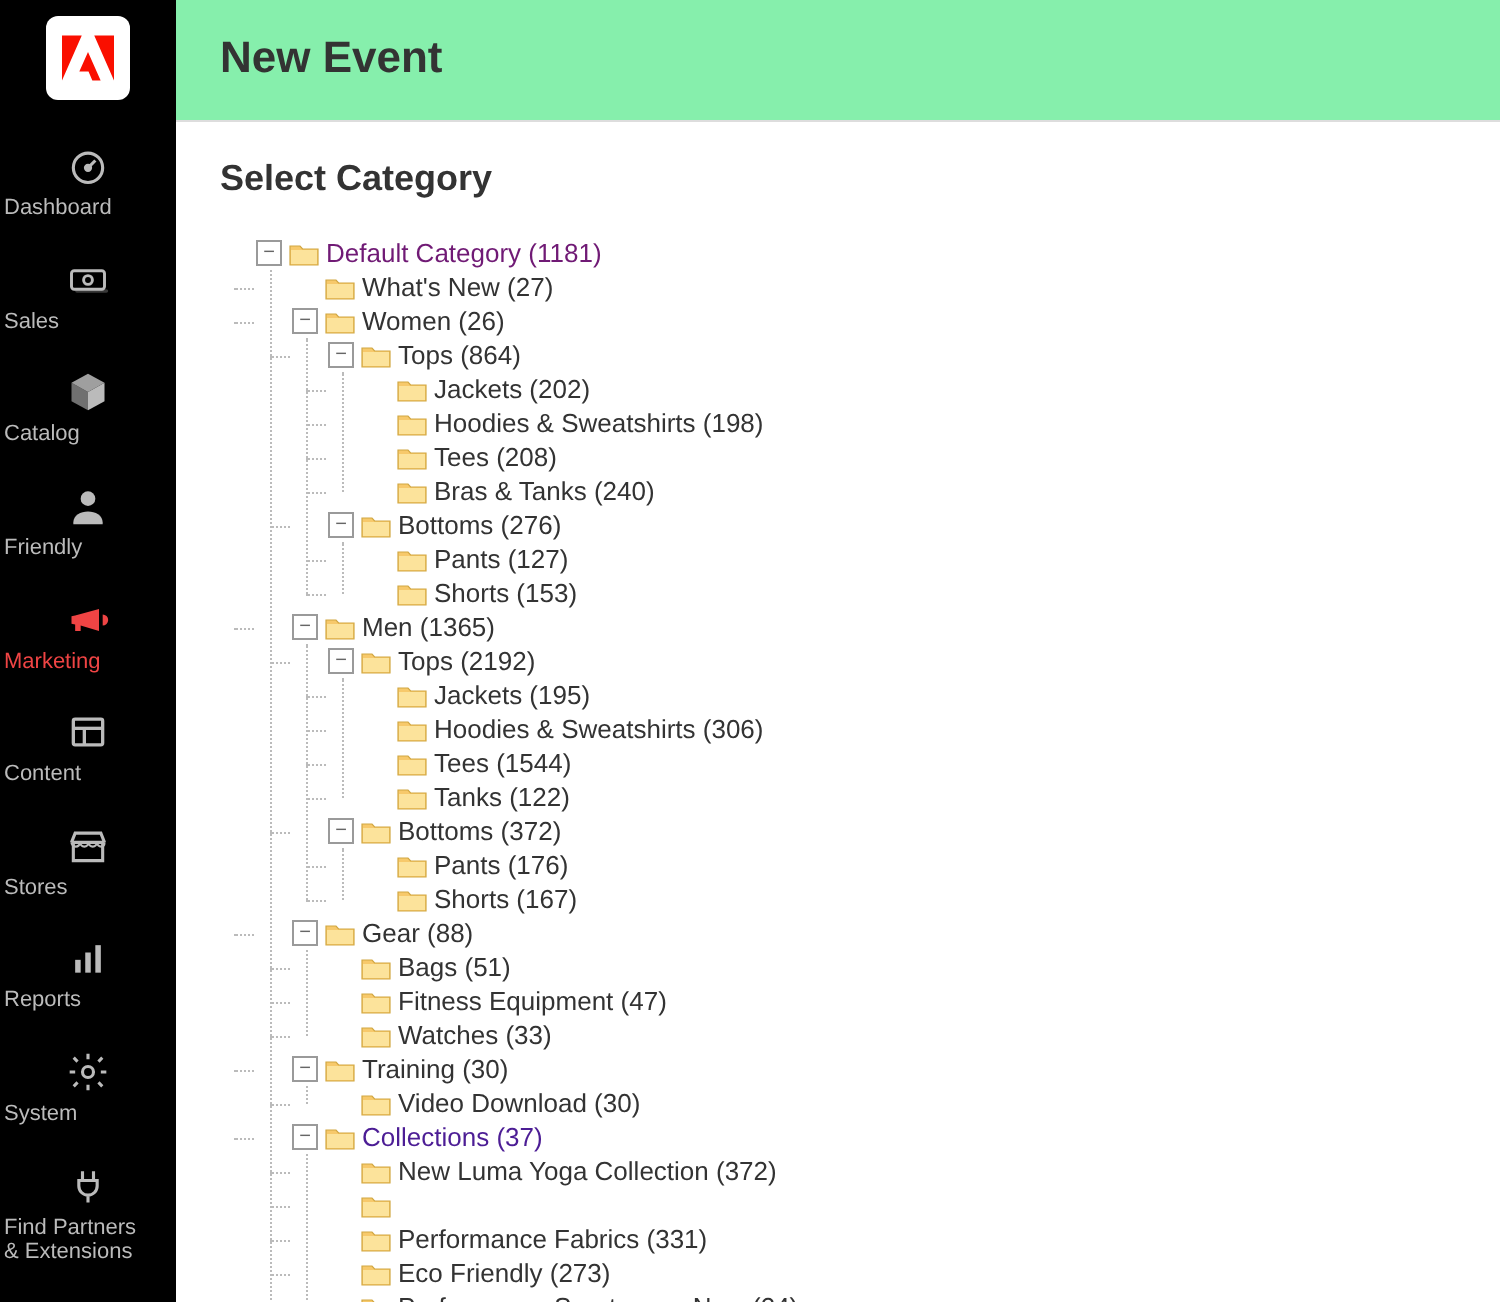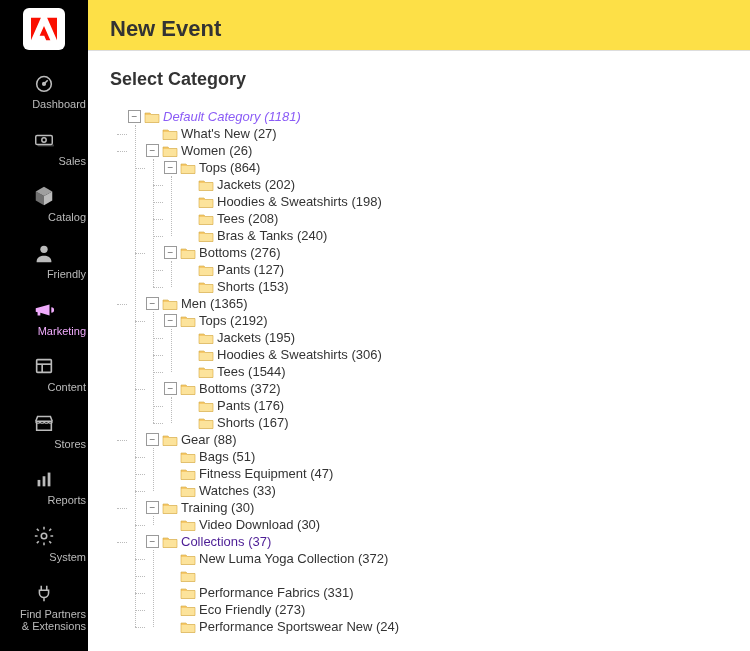--- a/index.html
+++ b/index.html
@@ -29,49 +29,49 @@
     background: #fff;
     border-radius: 6px;
     display: flex;
     align-items: center;
     justify-content: center;
     margin-bottom: 14px;
   }
   .logo-box svg { width: 26px; height: 26px; }
   .nav-item {
     width: 100%;
-    text-align: right;
+    text-align: left;
     padding: 8px 2px 10px 2px;
     cursor: pointer;
     color: #bbb;
   }
-  .nav-item.active { color: #f0abfc; }
+  .nav-item.active { color: #ef4444; }
   .nav-item .icon {
     height: 22px;
     display: flex;
     align-items: center;
     justify-content: center;
     margin-bottom: 4px;
   }
   .nav-item .icon svg { width: 22px; height: 22px; }
   .nav-item .label {
     font-size: 11px;
     line-height: 1.15;
   }
   
   .main {
     flex: 1;
     display: flex;
     flex-direction: column;
     overflow: hidden;
   }
   .page-header {
-    background: #fde047;
+    background: #86efac;
     border-bottom: 1px solid #ddd;
-    padding: 16px 22px 8px 22px;
+    padding: 16px 22px 18px 22px;
   }
   .page-header h1 {
     font-size: 22px;
     font-weight: 600;
     color: #333;
   }
   .section {
     padding: 18px 22px;
     overflow-y: auto;
     flex: 1;
@@ -141,21 +141,21 @@
   .folder-icon {
     width: 16px;
     height: 14px;
     margin-right: 3px;
     flex-shrink: 0;
     display: flex;
     align-items: center;
   }
   .folder-icon svg { width: 16px; height: 14px; }
   .node-label { cursor: pointer; }
-  .node-label.dim { color: #8b5cf6; font-style: italic; }
+  .node-label.dim { color: #701a75; }
   .node-label.dim2 { color: #4c1d95; }
 </style>
 </head>
 <body>
 
 <div class="sidebar">
   <div class="logo-box">
     <svg viewBox="0 0 30 26">
         <path fill="#fa0f00" d="M18.6 0H30v26L18.6 0zM11.4 0H0v26L11.4 0zM15 9.6L22.3 26h-4.8l-2.2-5.2h-5.3L15 9.6z"></path>
       </svg>
@@ -450,20 +450,31 @@
                       <div class="node-row">
                         <span class="toggle-spacer"></span>
                         <span class="folder-icon">
                           <svg viewBox="0 0 16 14">
                             <use href="#fld"></use>
                           </svg>
                         </span>
                         <span class="node-label">Tees (1544)</span>
                       </div>
                     </li>
+                  <li>
+                      <div class="node-row">
+                        <span class="toggle-spacer"></span>
+                        <span class="folder-icon">
+                          <svg viewBox="0 0 16 14">
+                            <use href="#fld"></use>
+                          </svg>
+                        </span>
+                        <span class="node-label">Tanks (122)</span>
+                      </div>
+                    </li>
                 </ul>
               </li>
               <li>
                 <div class="node-row">
                   <span class="toggle">−</span>
                   <span class="folder-icon">
                       <svg viewBox="0 0 16 14">
                         <use href="#fld"></use>
                       </svg>
                     </span>

